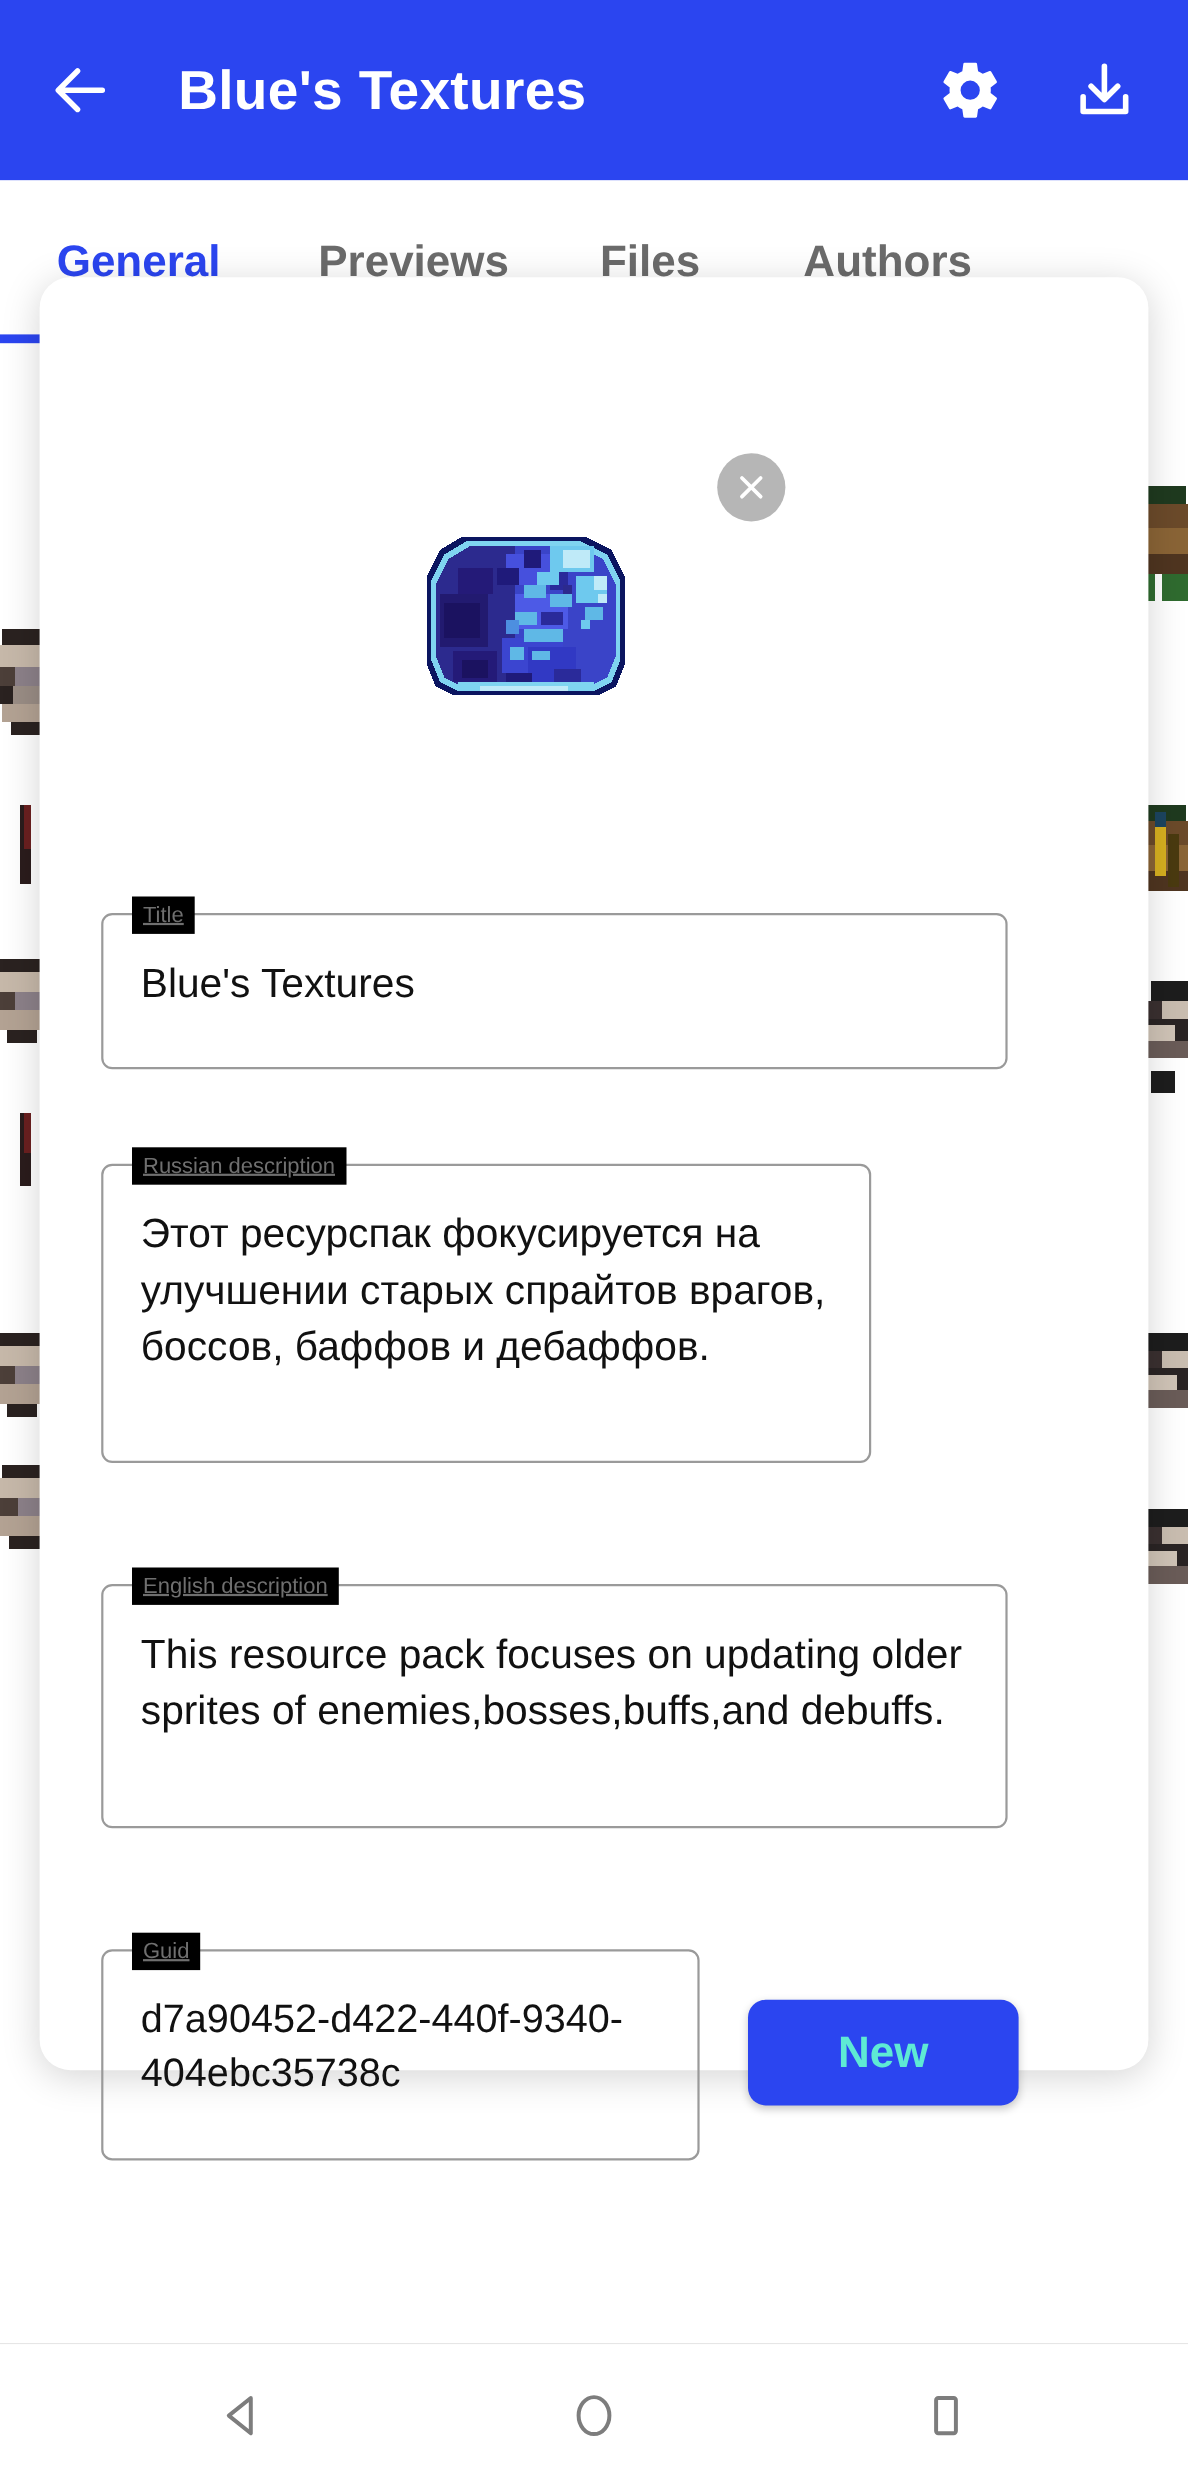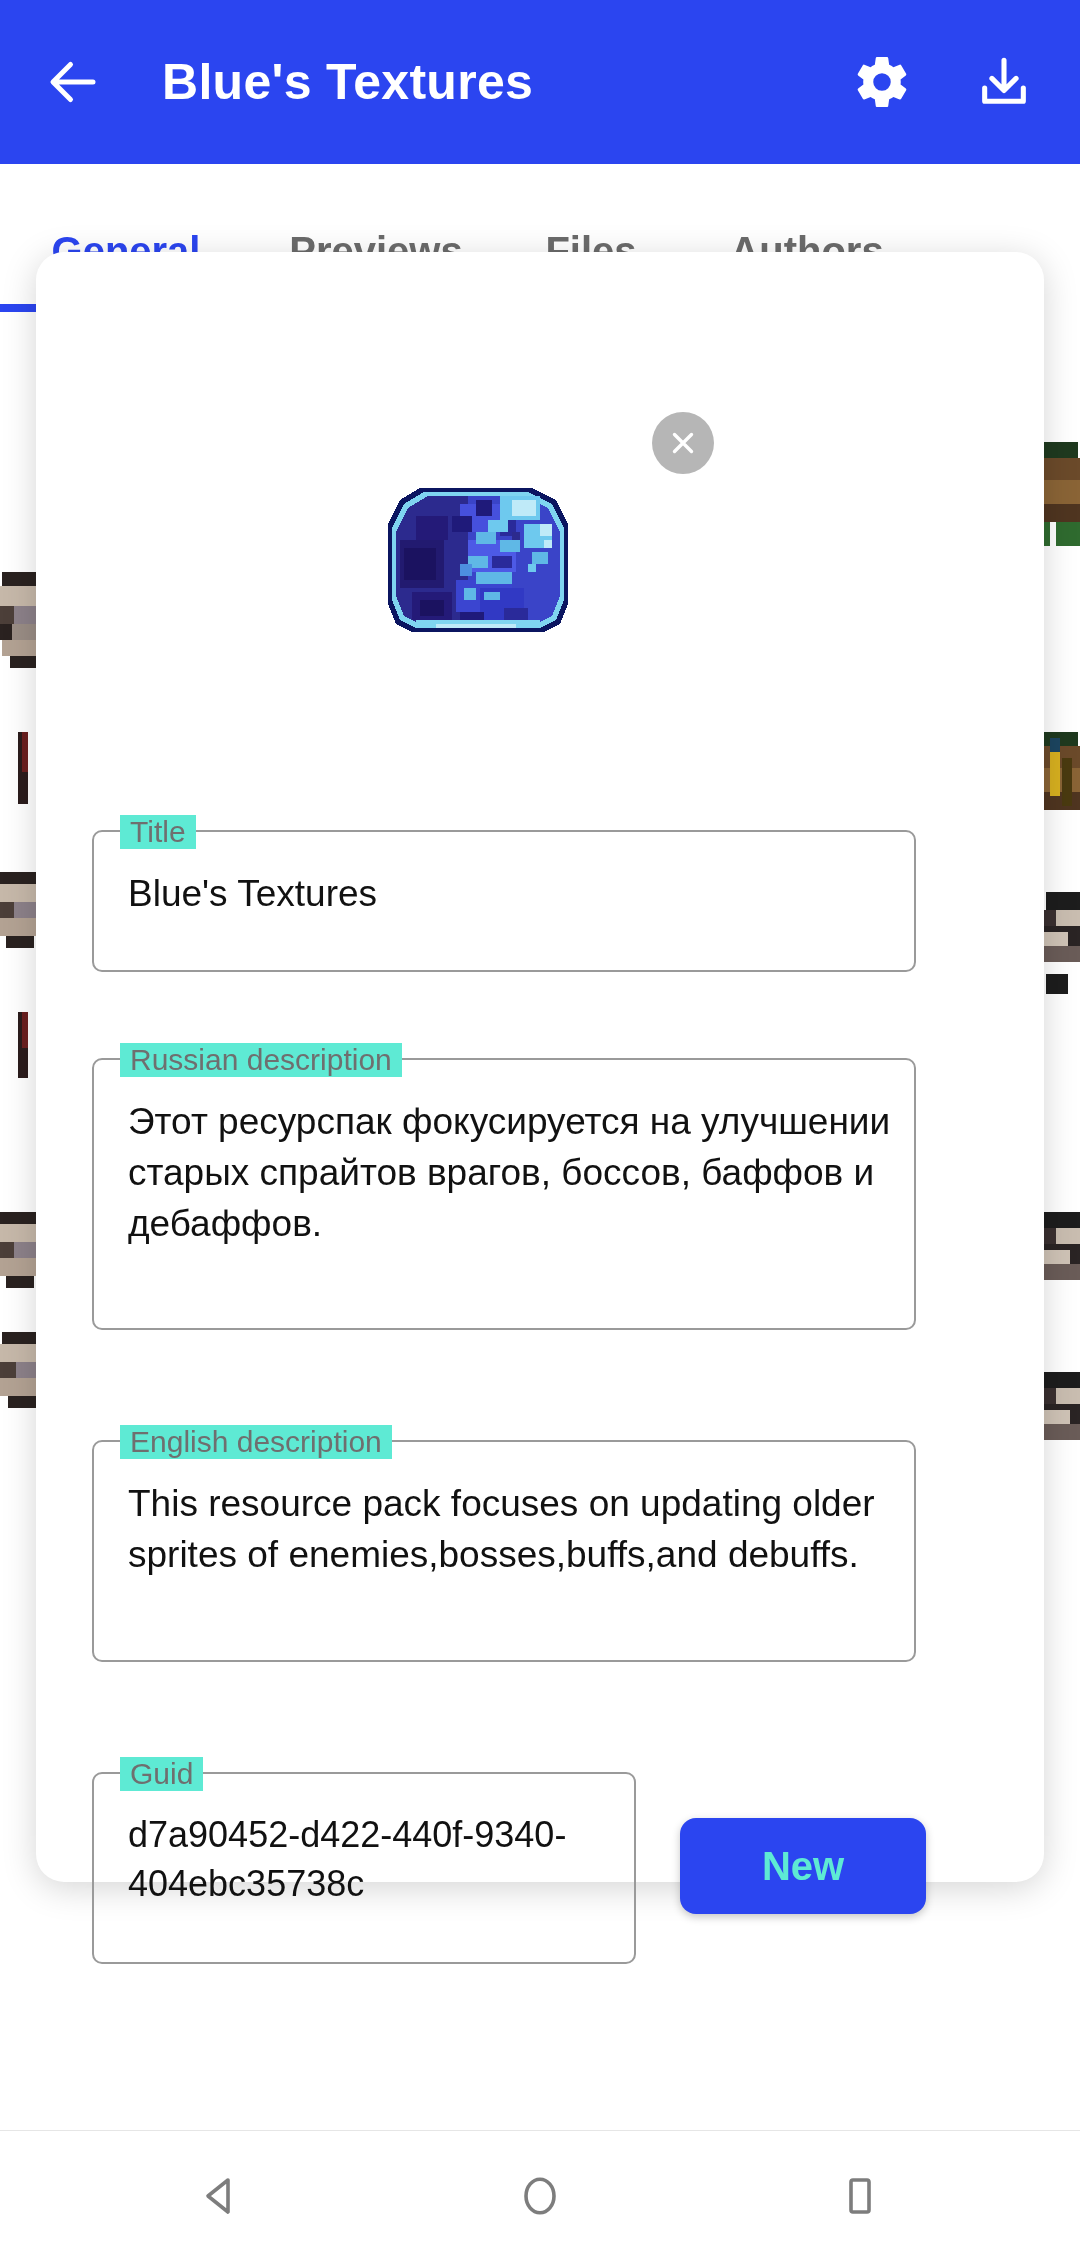--- a/index.html
+++ b/index.html
@@ -56,21 +56,20 @@
 
   
   .tabbar {
     position: absolute;
     left: 0; top: 164px;
     width: 1080px;
     height: 148px;
     background: #ffffff;
     display: flex;
     align-items: center;
-    margin-top: 13px;
   }
   .tab {
     font-size: 40px;
     color: #6b6b6b;
     font-weight: bold;
     white-space: nowrap;
     cursor: pointer;
     height: 148px;
     display: flex;
     align-items: center;
@@ -139,40 +138,41 @@
     position: absolute;
     border: 2px solid #9a9a9a;
     border-radius: 10px;
     background: transparent;
     z-index: 4;
   }
   .field .legend {
     position: absolute;
     top: -17px;
     left: 26px;
-    background: #5eead4;
+    background: #000000;
     padding: 0 10px;
-    font-size: 30px;
+    font-size: 20px;
     color: #6f6f6f;
     line-height: 34px;
     white-space: nowrap;
+    text-decoration: underline;
   }
   .field .value {
     position: absolute;
     left: 34px;
     right: 22px;
     top: 36px;
     font-size: 37px;
     color: #111111;
     line-height: 51px;
     white-space: pre-wrap;
   }
 
   #field-title    { left: 92px; top: 830px; width: 824px; height: 142px; }
-  #field-ru       { left: 92px; top: 1058px; width: 824px; height: 272px; }
+  #field-ru       { left: 92px; top: 1058px; width: 700px; height: 272px; }
   #field-en       { left: 92px; top: 1440px; width: 824px; height: 222px; padding-left: 40px; }
   #field-guid     { left: 92px; top: 1772px; width: 544px; height: 192px; }
   #field-version  { left: 92px; top: 2032px; width: 824px; height: 130px; }
 
   #field-guid .value { font-size: 36px; line-height: 49px; }
   #field-version .value { top: 34px; }
 
   .new-btn {
     position: absolute;
     left: 680px;

